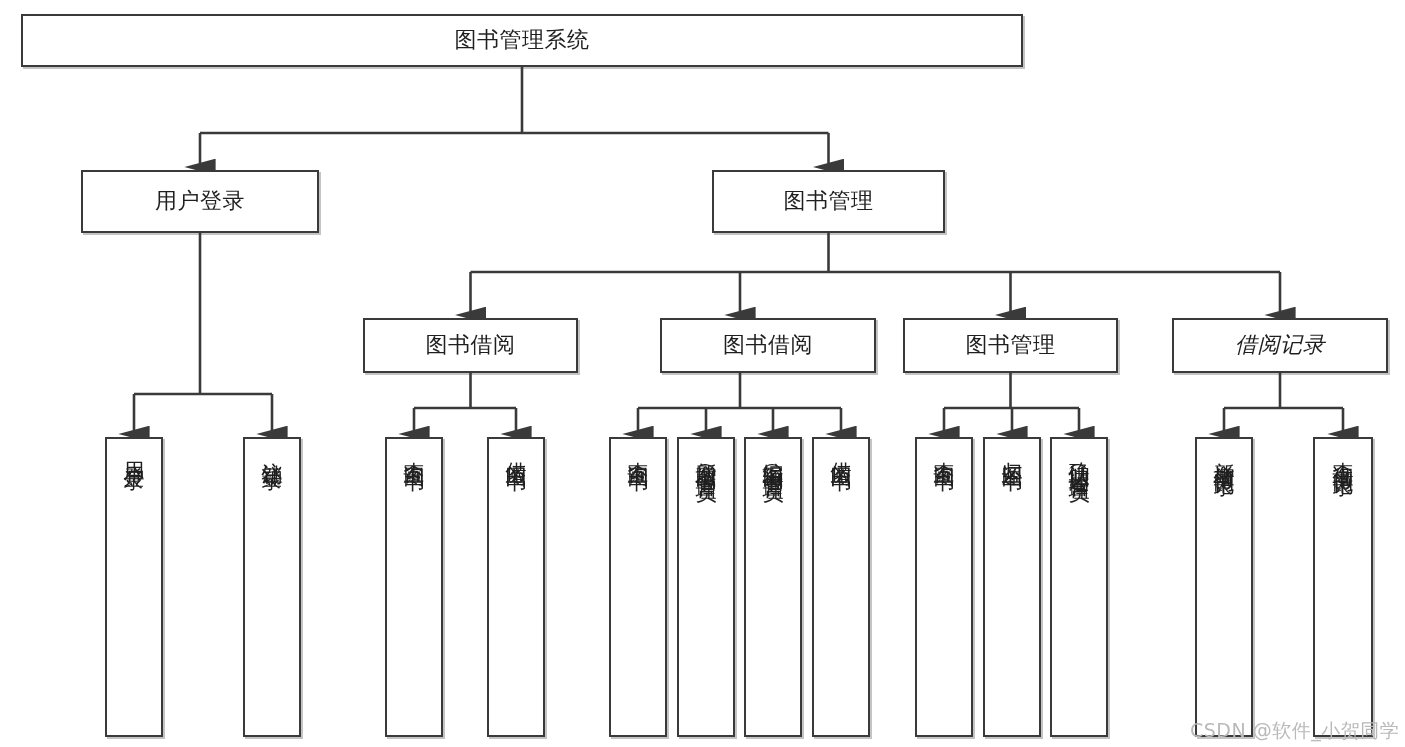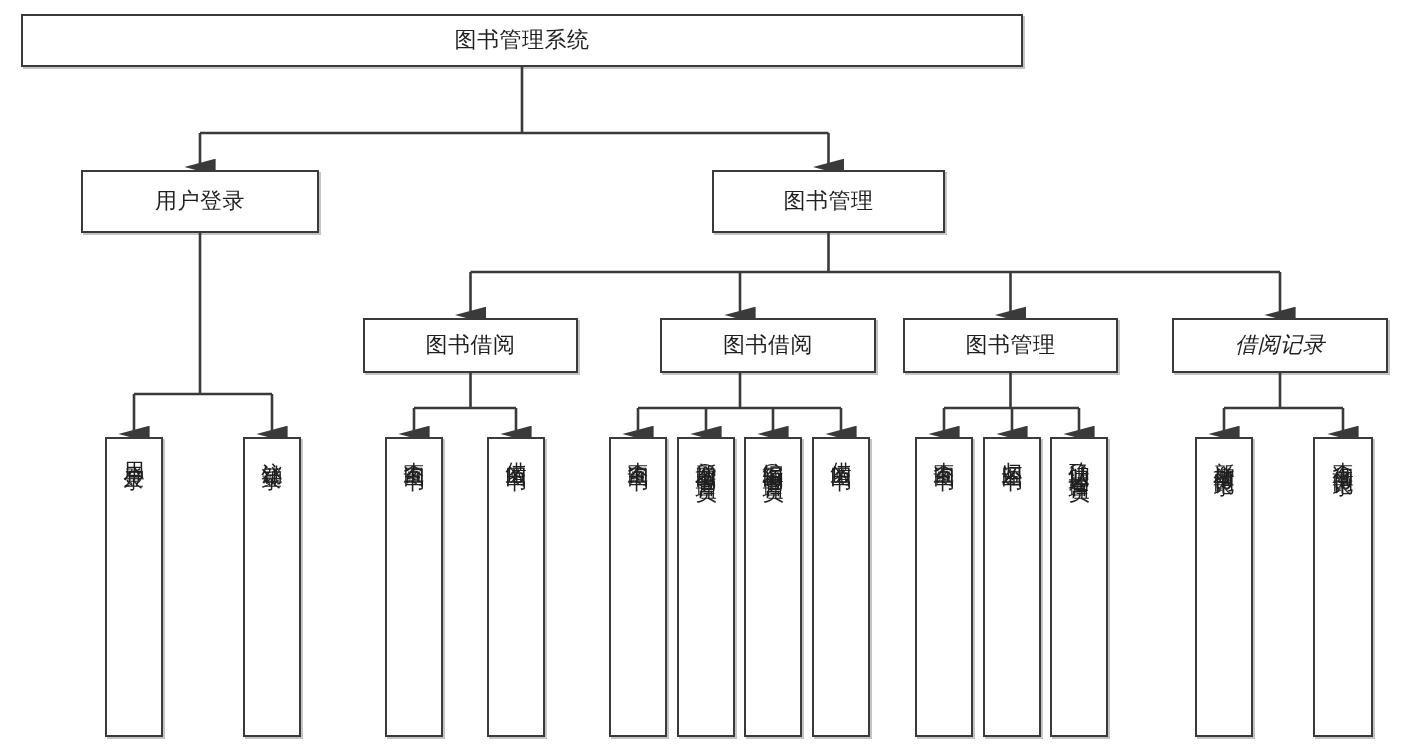--- a/index.html
+++ b/index.html
@@ -168,13 +168,14 @@
       <div class="node vert" style="left: 1050px; top: 437px; width: 58px; height: 300px;">
         <span class="vtext">确认归还（管理员）</span>
       </div>
       <div class="node vert" style="left: 1195px; top: 437px; width: 58px; height: 300px;">
         <span class="vtext">新增借阅记录</span>
       </div>
       <div class="node vert" style="left: 1313px; top: 437px; width: 60px; height: 300px;">
         <span class="vtext">查询借阅记录</span>
       </div>
     </div>
+  <div class="watermark" style="left: 1190px; top: 718px;">CSDN @软件_小贺同学</div>
 </div>
 
 </body></html>

